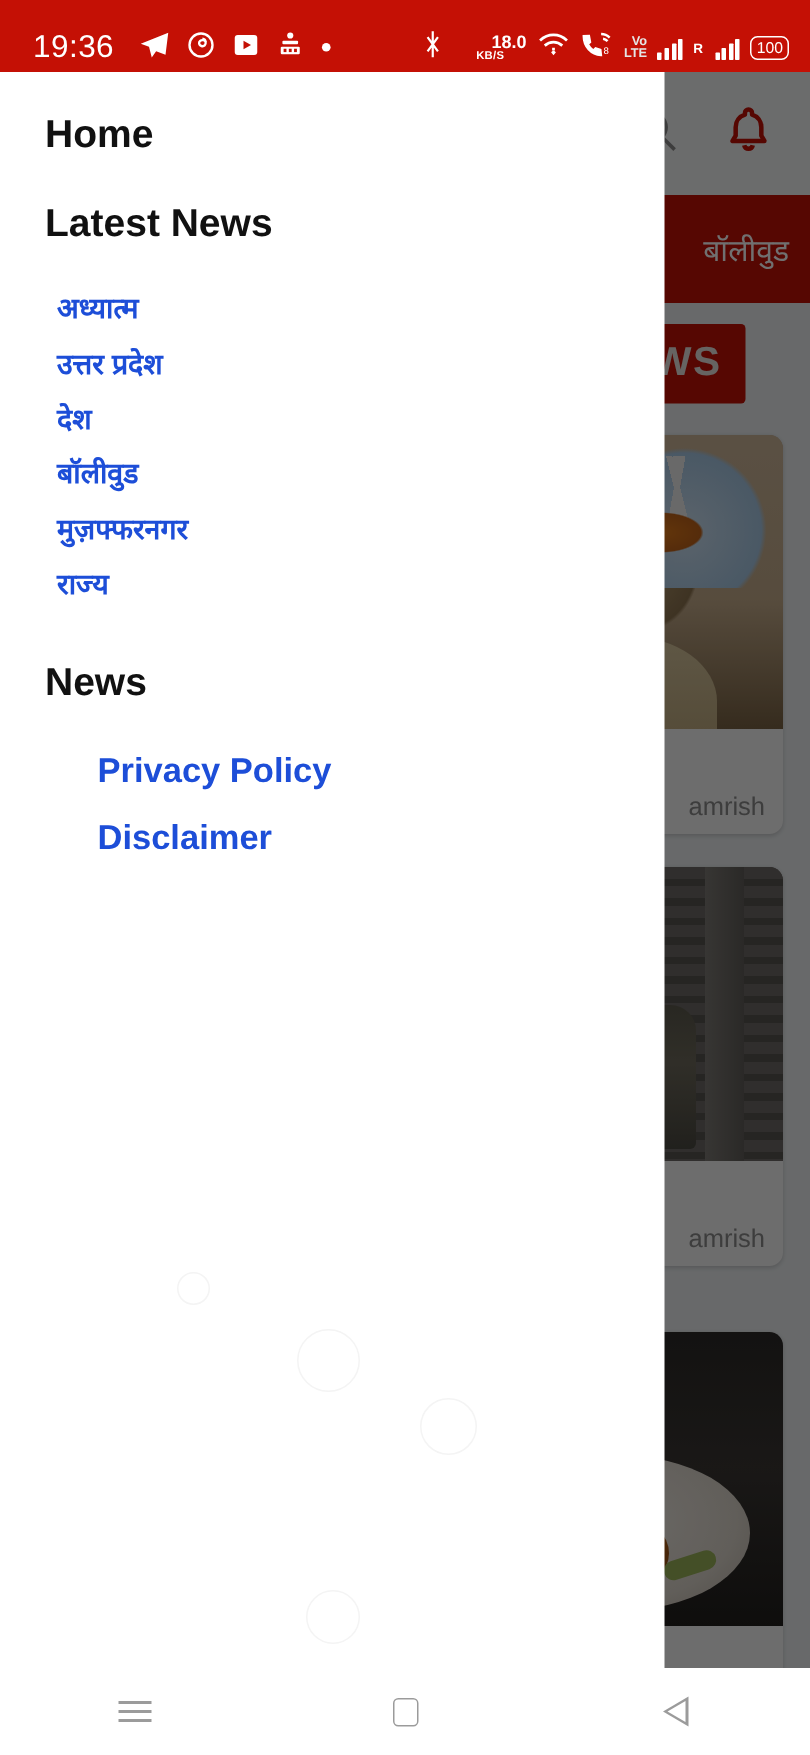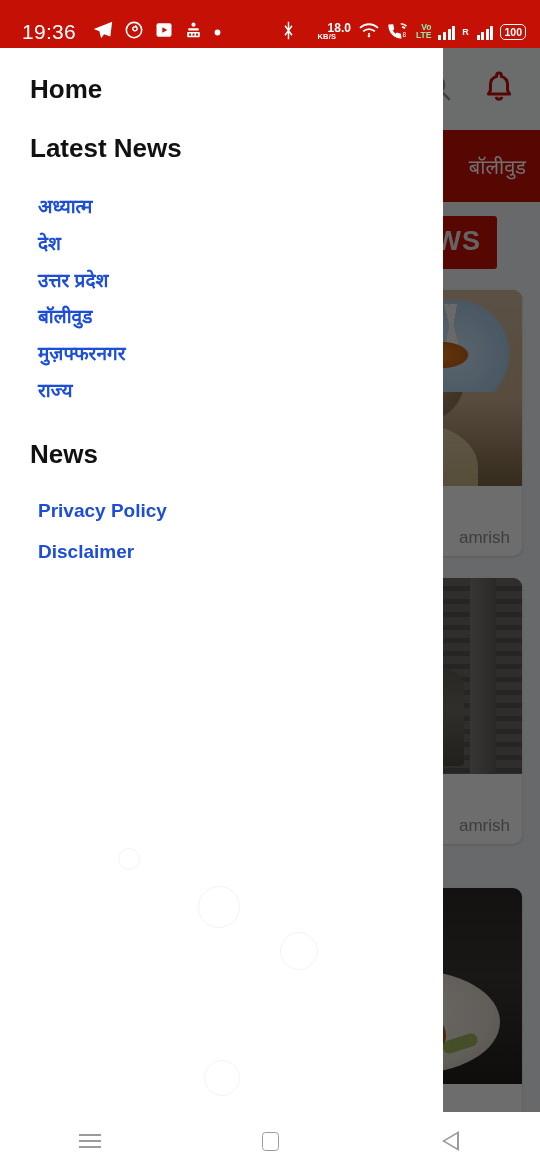--- a/index.html
+++ b/index.html
@@ -52,33 +52,33 @@
   .sb-ico { display: block; }
   .net-rate {
     color: #ffffff;
     line-height: 0.92;
     text-align: center;
     font-weight: 700;
   }
   .net-rate .num { font-size: 12px; display: block; margin-left: 25px; }
   .net-rate .unit { font-size: 7.5px; display: block; letter-spacing: 0.2px; }
   .volte-box {
-    color: #86efac;
+    color: #e5e5e5;
     line-height: 0.92;
     text-align: right;
     font-weight: 700;
   }
   .volte-box .t { font-size: 8.5px; display: block; }
   .volte-box .b { font-size: 8.5px; display: block; }
   .batt {
     border: 1.6px solid #ffffff;
     border-radius: 5px;
     color: #ffffff;
     font-size: 10.5px;
-    font-weight: 700;
+    font-weight: 400;
     padding: 1px 3px 0 3px;
     line-height: 1.25;
   }
   .bars { display: flex; align-items: flex-end; gap: 1.6px; height: 15px; }
   .bars i { display: block; width: 3px; background: #ffffff; border-radius: 0.5px; }
   .roam { color:#fff; font-size: 9px; font-weight: 700; margin-right: 1px; }
 
   
   #app-behind {
     position: absolute;
@@ -303,22 +303,23 @@
     padding: 6px 0 6px 38px;
     line-height: 1.2;
     text-decoration: none;
   }
   .nav-item.hindi {
     font-size: 19px;
     font-weight: 700;
     padding: 7px 0 7px 38px;
   }
   .nav-item.latin {
-    font-size: 19px;
+    font-size: 23px;
     padding: 9px 0 9px 38px;
+    margin-left: 27px;
   }
 
   
   #nav-bar {
     position: absolute;
     bottom: 0; left: 0;
     width: 540px; height: 58px;
     background: #ffffff;
     display: flex;
     align-items: center;
@@ -434,22 +435,22 @@
     <div class="deco-circle" id="dc2"></div>
     <div class="deco-circle" id="dc3"></div>
 
     <div id="drawer-list">
 
       <div class="sec-head" id="head-home">Home</div>
 
       <div class="sec-head" id="head-latest">Latest News</div>
 
       <a class="nav-item hindi" href="#">अध्यात्म</a>
+      <a class="nav-item hindi" href="#">उत्तर प्रदेश</a>
       <a class="nav-item hindi" href="#">देश</a>
-      <a class="nav-item hindi" href="#">उत्तर प्रदेश</a>
       <a class="nav-item hindi" href="#">बॉलीवुड</a>
       <a class="nav-item hindi" href="#">मुज़फ्फरनगर</a>
       <a class="nav-item hindi" href="#">राज्य</a>
 
       <div class="sec-head" id="head-other">News</div>
 
       <a class="nav-item latin" href="#">Privacy Policy</a>
       <a class="nav-item latin" href="#">Disclaimer</a>
 
     </div>

